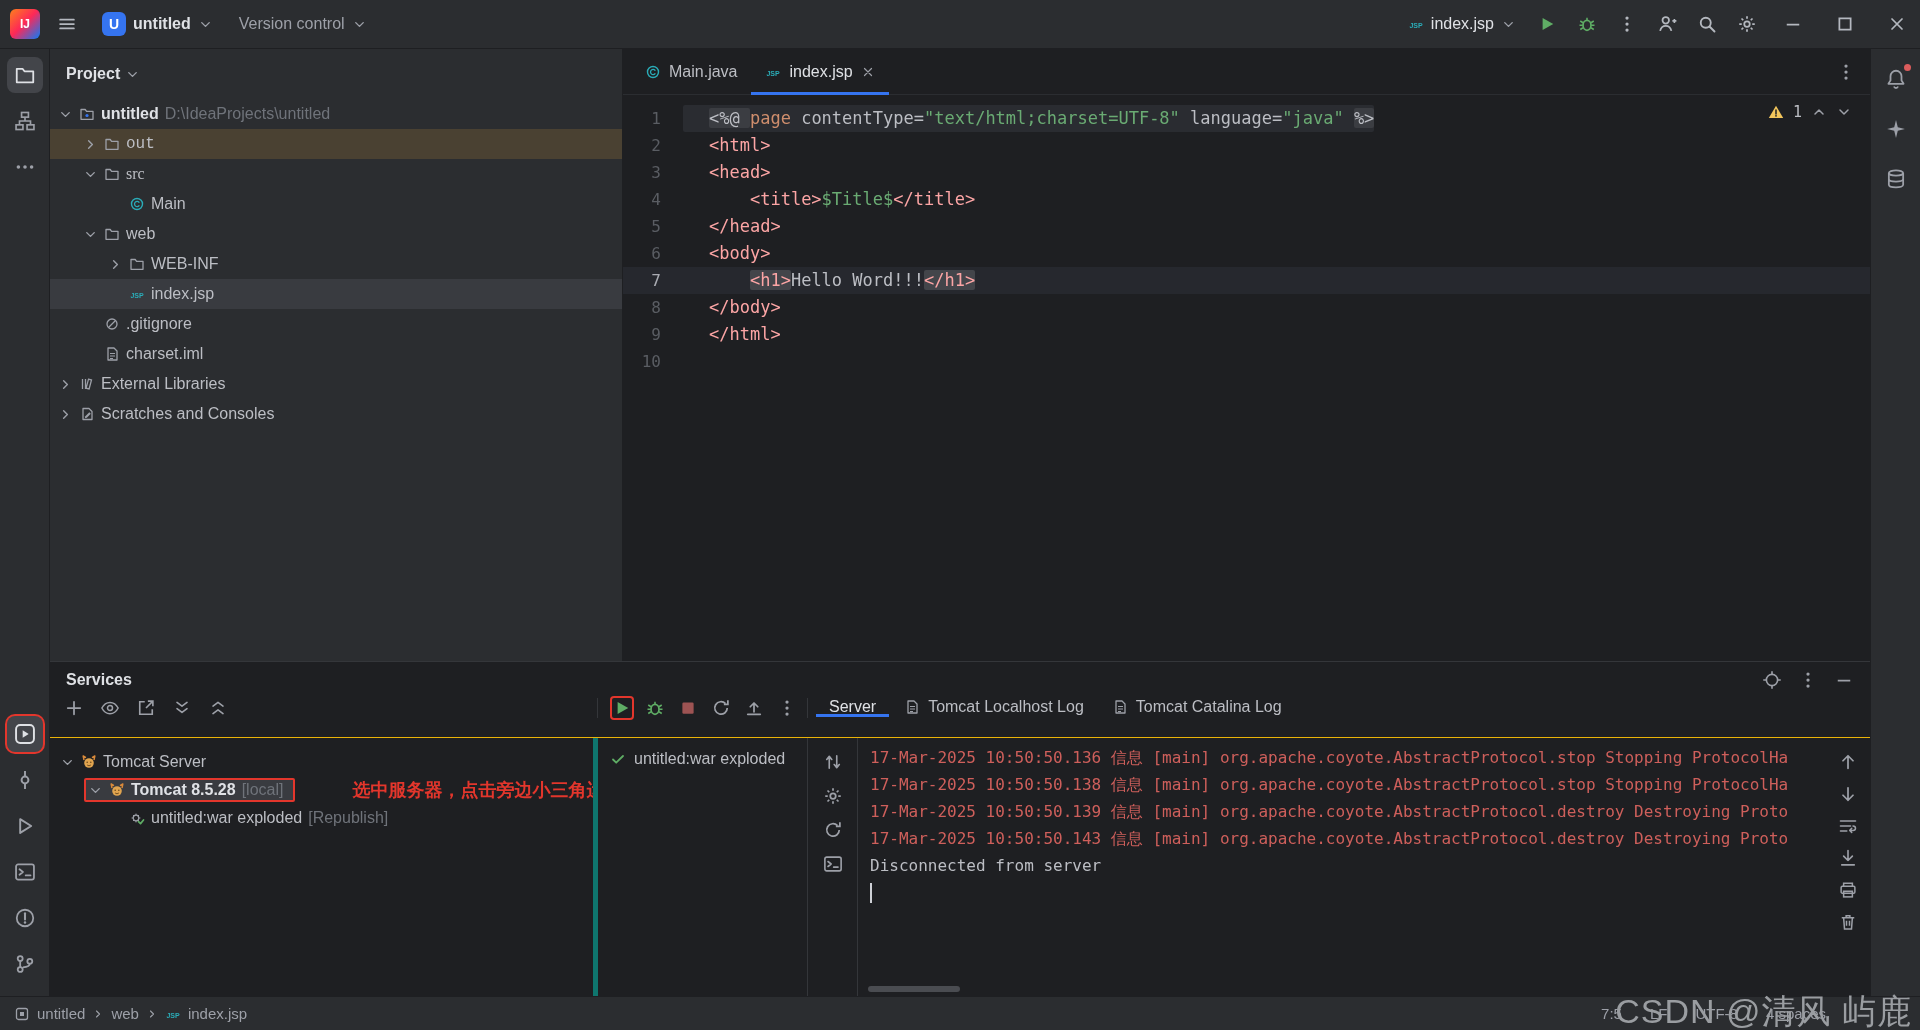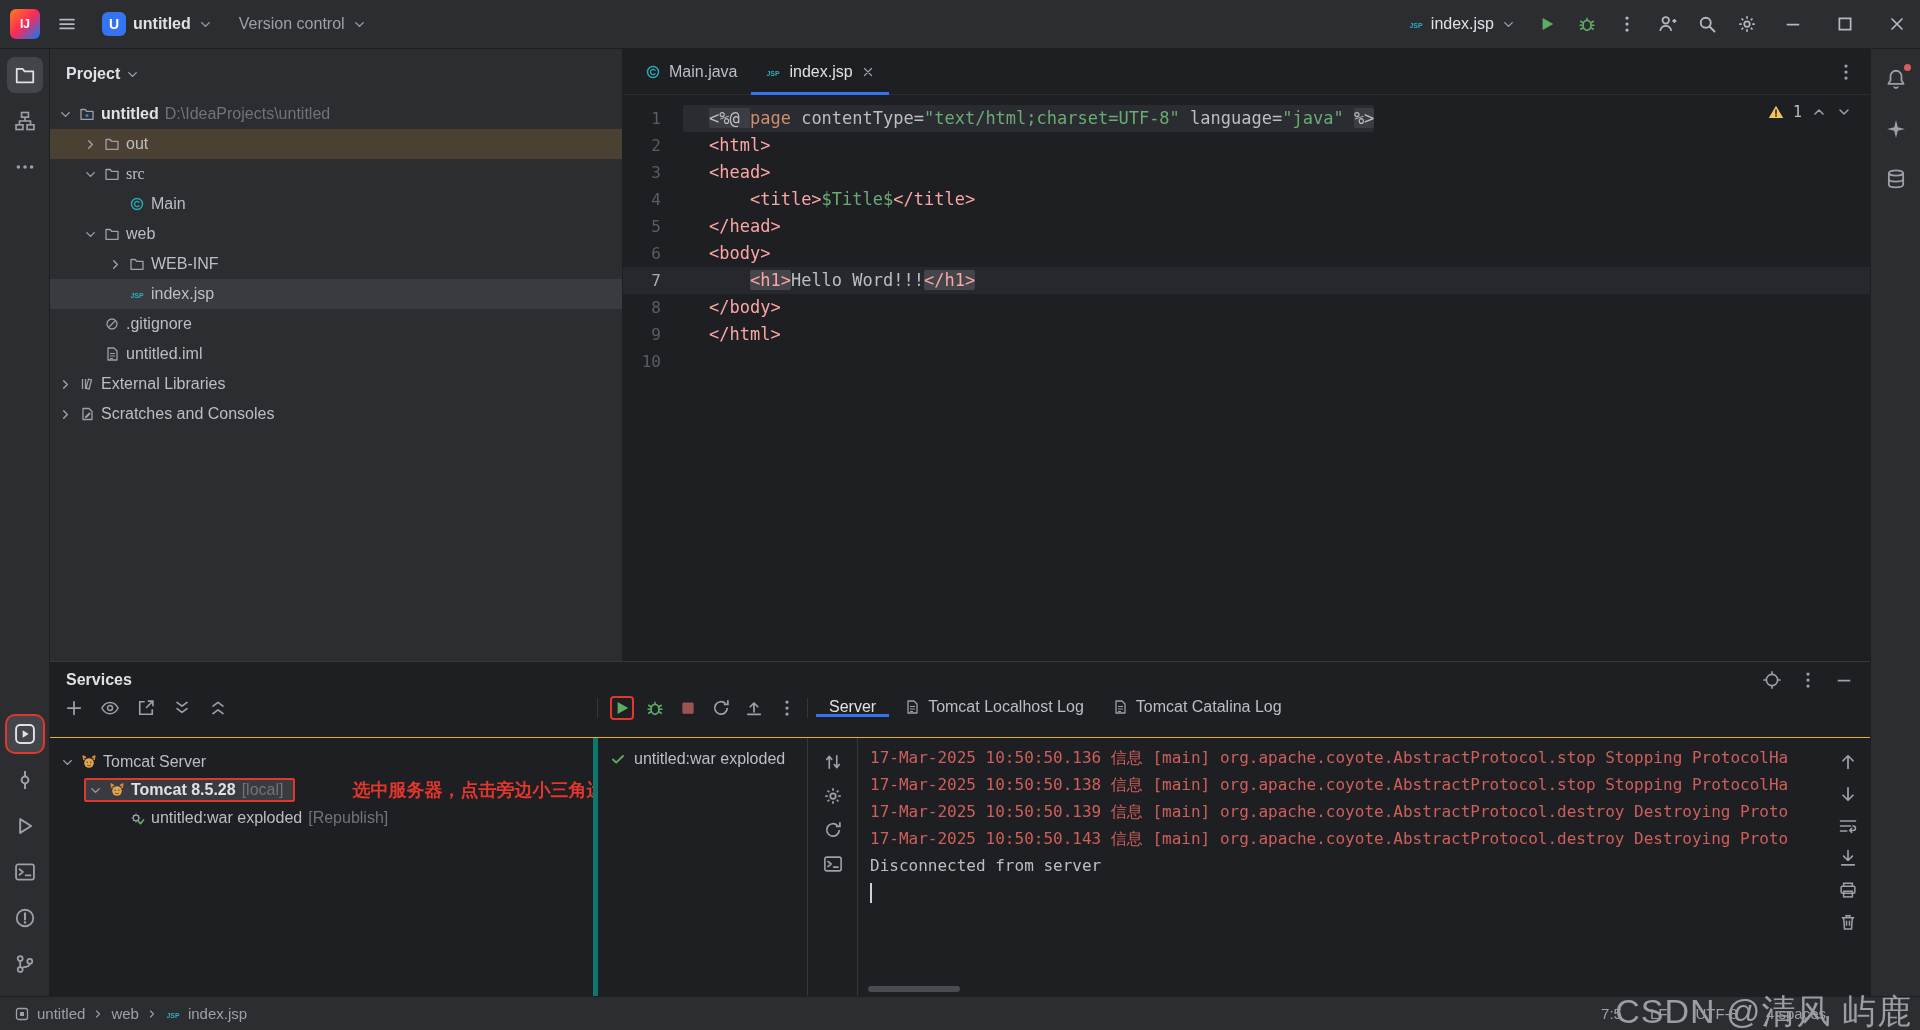--- a/index.html
+++ b/index.html
@@ -315,21 +315,21 @@
                 </span>
                 <span class="ic i16">
                   <svg viewBox="0 0 16 16">
                     <path d="M2 3.5h4.2l1.4 1.8H14v8H2z" fill="none" stroke="currentColor" stroke-width="1.3" stroke-linejoin="round"></path>
                     <circle cx="8" cy="9.5" r="1.6" fill="#3574f0"></circle>
                   </svg>
                 </span>
                 <span class="lbl bold">untitled</span>
                 <span class="sfx">D:\IdeaProjects\untitled</span>
               </div>
-              <div class="tree-row hl-warm" style="padding-left: 33px;">
+              <div class="tree-row hl-warm" style="padding-left: 33px; font-family: Liberation Mono, monospace;">
                 <span class="ic chev">
                   <svg viewBox="0 0 16 16">
                     <path d="M6 4l4 4-4 4" fill="none" stroke="currentColor" stroke-width="1.5" stroke-linecap="round" stroke-linejoin="round"></path>
                   </svg>
                 </span>
                 <span class="ic i16">
                   <svg viewBox="0 0 16 16">
                     <path d="M2 3.5h4.2l1.4 1.8H14v8H2z" fill="none" stroke="currentColor" stroke-width="1.3" stroke-linejoin="round"></path>
                   </svg>
                 </span>
@@ -404,21 +404,21 @@
                 <span class="lbl">.gitignore</span>
               </div>
               <div class="tree-row" style="padding-left: 33px;">
                 <span class="ic chev"></span>
                 <span class="ic i16">
                   <svg viewBox="0 0 16 16">
                     <path d="M4 2h6l3 3v9H4z" fill="none" stroke="currentColor" stroke-width="1.3" stroke-linejoin="round"></path>
                     <path d="M6 7.5h5M6 10h5M6 12.5h3" stroke="currentColor" stroke-width="1"></path>
                   </svg>
                 </span>
-                <span class="lbl">untitled.iml</span>
+                <span class="lbl">charset.iml</span>
               </div>
               <div class="tree-row" style="padding-left: 8px;">
                 <span class="ic chev">
                   <svg viewBox="0 0 16 16">
                     <path d="M6 4l4 4-4 4" fill="none" stroke="currentColor" stroke-width="1.5" stroke-linecap="round" stroke-linejoin="round"></path>
                   </svg>
                 </span>
                 <span class="ic i16">
                   <svg viewBox="0 0 16 16">
                     <path d="M3.5 3v10M6.5 3v10M9.5 3.2l3 .8-2.4 9-3-.8z" fill="none" stroke="currentColor" stroke-width="1.3"></path>

